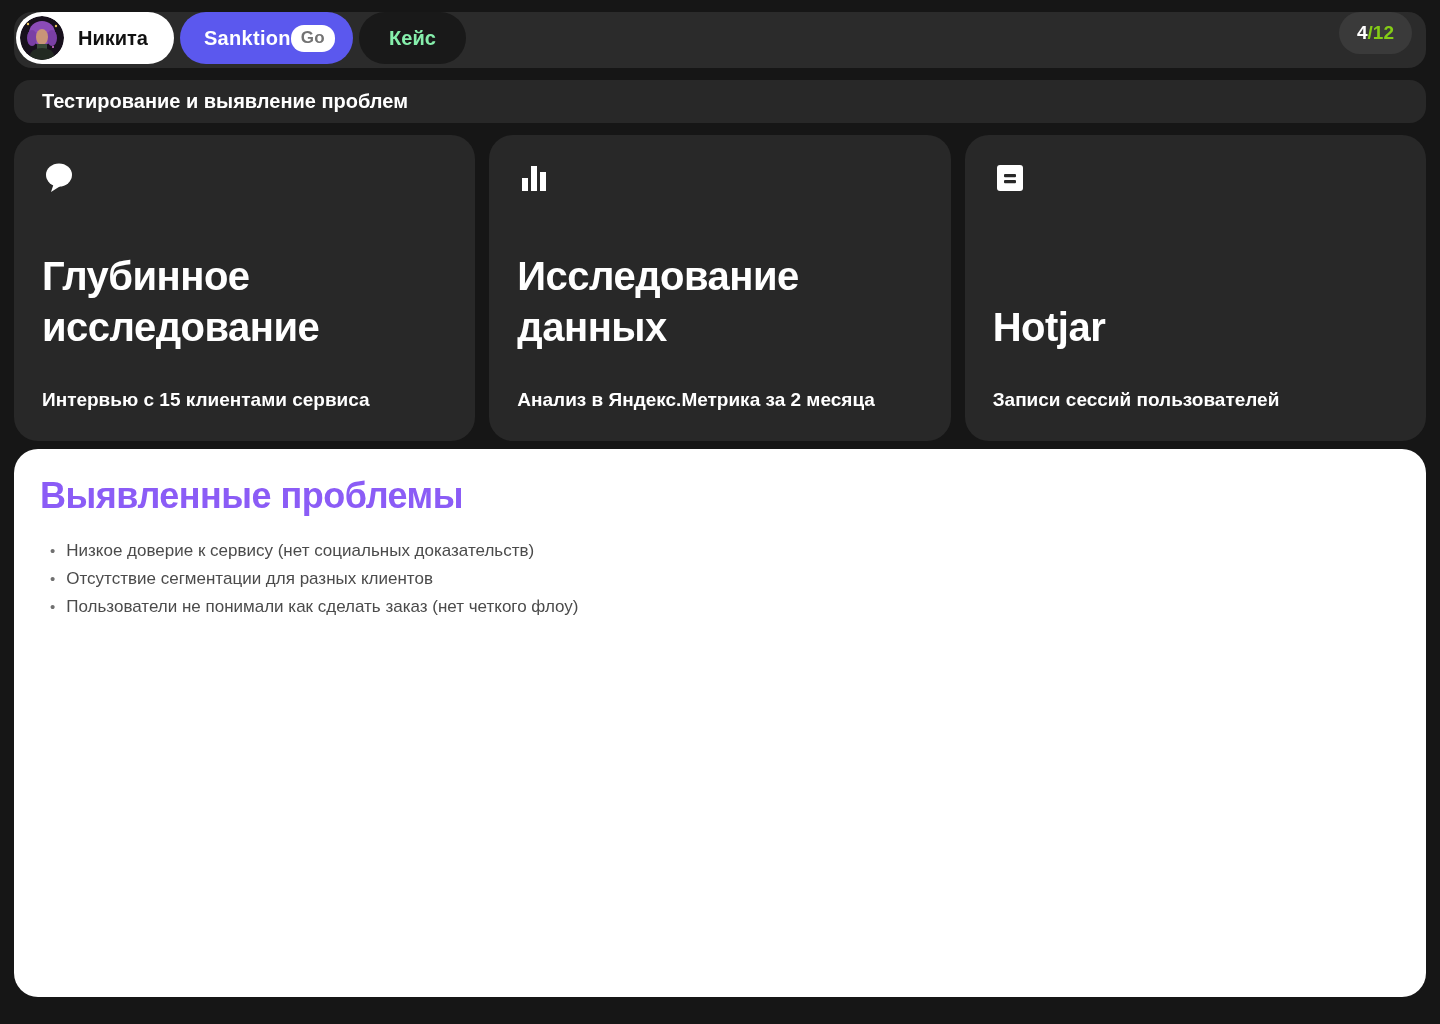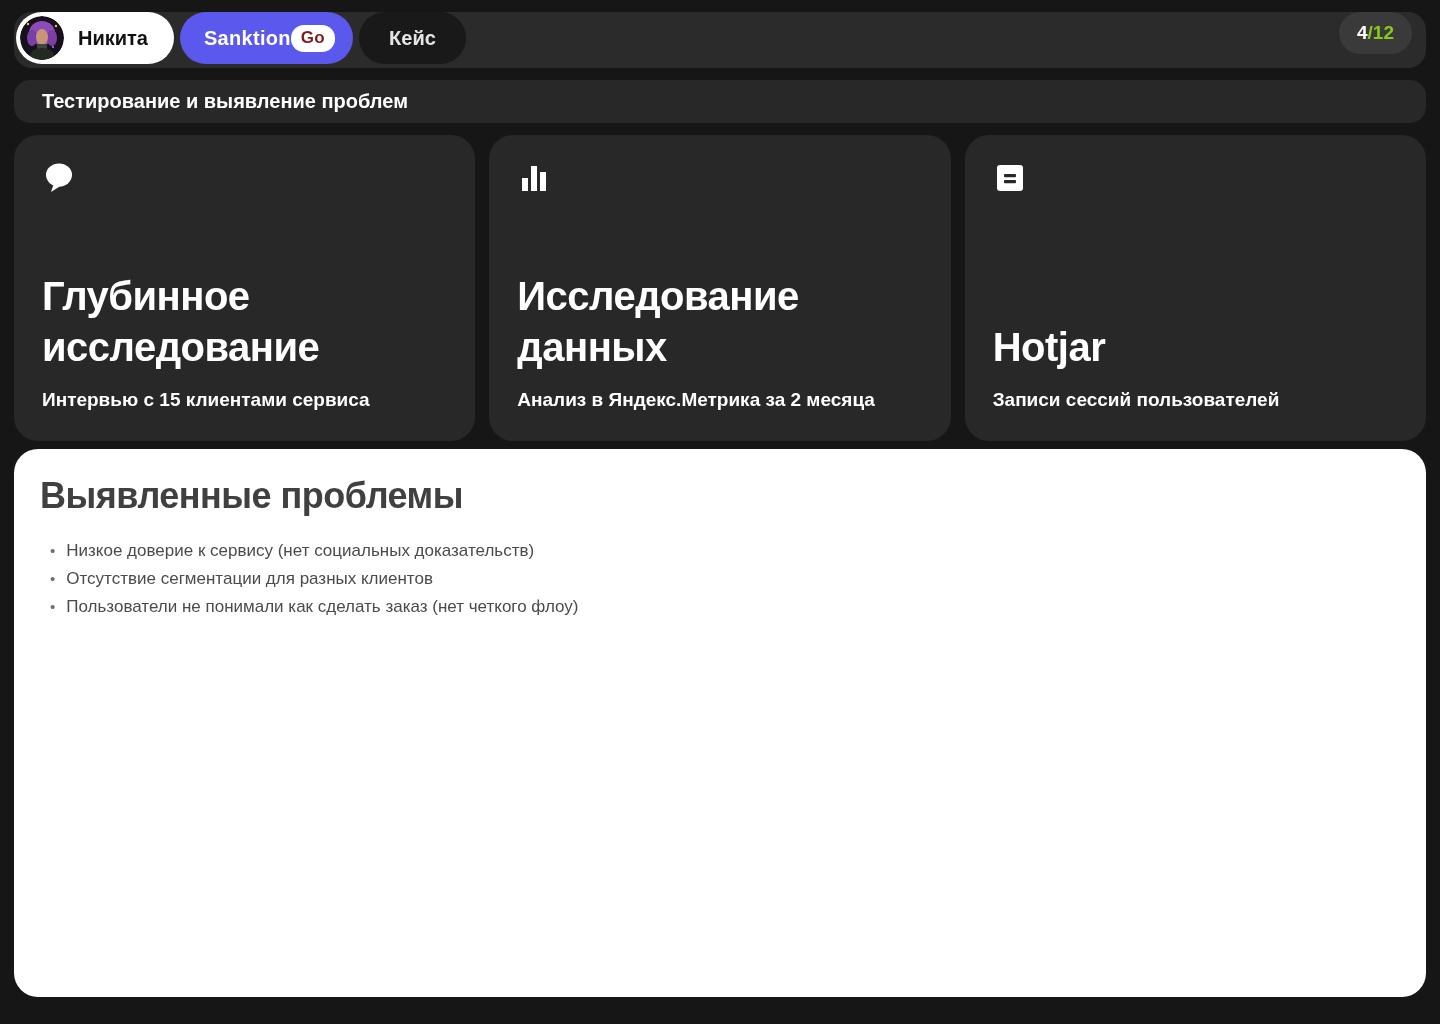--- a/index.html
+++ b/index.html
@@ -18,60 +18,60 @@
   }
   .topbar .left { display: flex; align-items: center; gap: 6px; }
   .pill {
     height: 52px; border-radius: 26px; display: flex; align-items: center;
     font-weight: bold; font-size: 20px; cursor: pointer;
   }
   .pill-user { background: #ffffff; color: #111; padding: 0 26px 0 4px; gap: 14px; }
   .avatar { width: 44px; height: 44px; border-radius: 50%; overflow: hidden; flex: 0 0 auto; display:block; }
   .pill-brand { background: #5b58ee; color: #fff; padding: 0 18px 0 24px; letter-spacing: .3px; }
   .brand-badge {
-    background: #ffffff; color: #7f1d1d; border-radius: 13px;
+    background: #ffffff; color: #737373; border-radius: 13px;
     height: 27px; padding: 0 10px; display: flex; align-items: center;
     font-size: 17px; font-weight: bold;
   }
-  .pill-case { background: #191919; color: #e5e5e5; padding: 0 30px; }
+  .pill-case { background: #191919; color: #86efac; padding: 0 30px; }
   .spacer { flex: 1; }
   .counter {
     height: 42px; border-radius: 21px; background: #3a3a3a;
     display: flex; align-items: center; padding: 0 18px;
     font-size: 19px; font-weight: bold;
   }
   .counter .cur { color: #ffffff; }
   .counter .tot { color: #84cc16; }
 
   
   .section-bar {
     margin-top: 12px; height: 43px; background: #282828; border-radius: 16px;
     display: flex; align-items: center; padding: 0 28px;
     color: #fff; font-weight: bold; font-size: 20px;
   }
 
   
   .cards { margin-top: 12px; display: grid; grid-template-columns: 1fr 1fr 1fr; gap: 14px; }
   .card {
     height: 306px; background: #282828; border-radius: 24px;
-    padding: 26px 28px 30px; display: flex; flex-direction: column; color: #fff;
+    padding: 26px 28px 30px; display: flex; flex-direction: column; color: #fff; gap: 20px;
   }
   .card .icon { width: 34px; height: 34px; }
   .card .title {
     margin-top: auto; font-size: 40px; font-weight: bold;
     line-height: 1.27; letter-spacing: -0.5px; max-width: 340px;
   }
   .card .subtitle { margin-top: 16px; font-size: 19px; font-weight: bold; }
 
   
   .panel {
     margin-top: 8px; height: 548px; background: #ffffff; border-radius: 24px;
     padding: 26px 26px 0;
   }
-  .panel-title { color: #404040; font-size: 36px; font-weight: bold; letter-spacing: -0.5px; }
+  .panel-title { color: #8b5cf6; font-size: 36px; font-weight: bold; letter-spacing: -0.5px; }
   .problem-list { list-style: none; margin-top: 20px; }
   .problem-list li {
     color: #4b4b4b; font-size: 17px; line-height: 28px;
     padding-left: 10px; display: flex; align-items: baseline;
   }
   .problem-list li .dot { color: #707070; margin-right: 11px; font-size: 15px; }
 </style>
 </head>
 <body>
 

